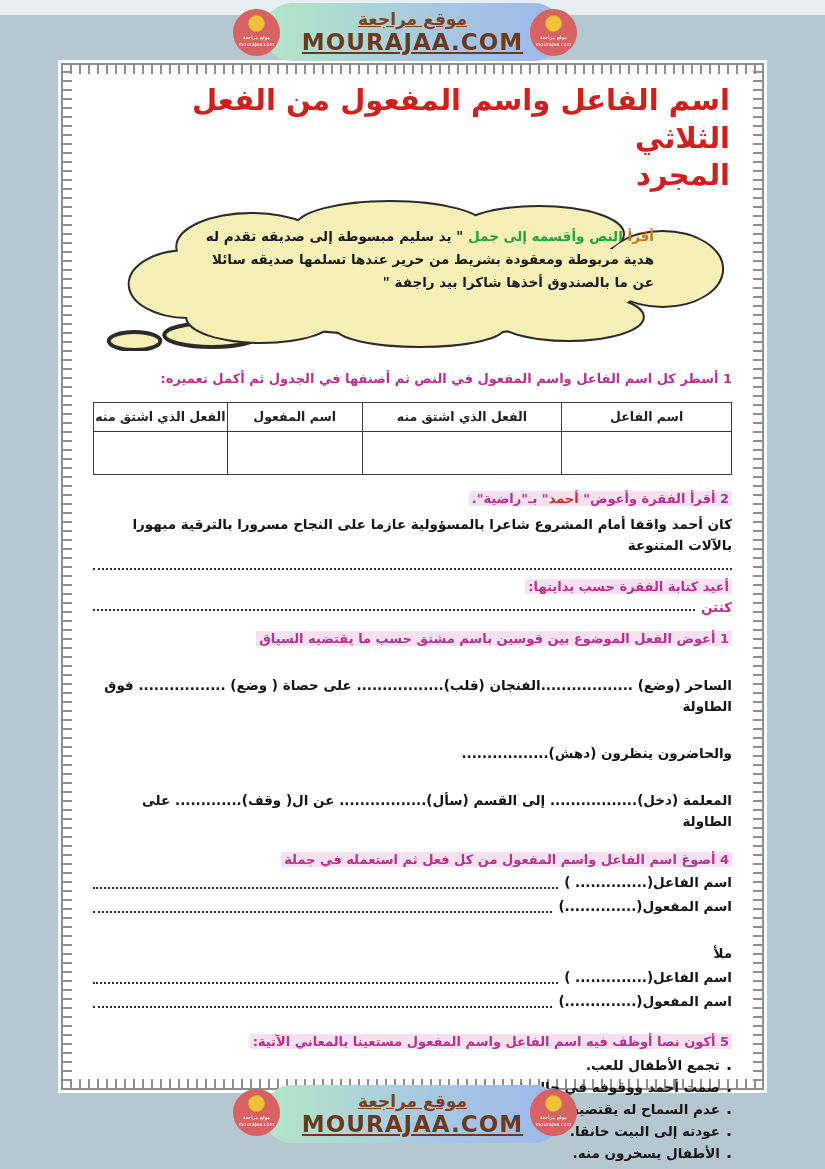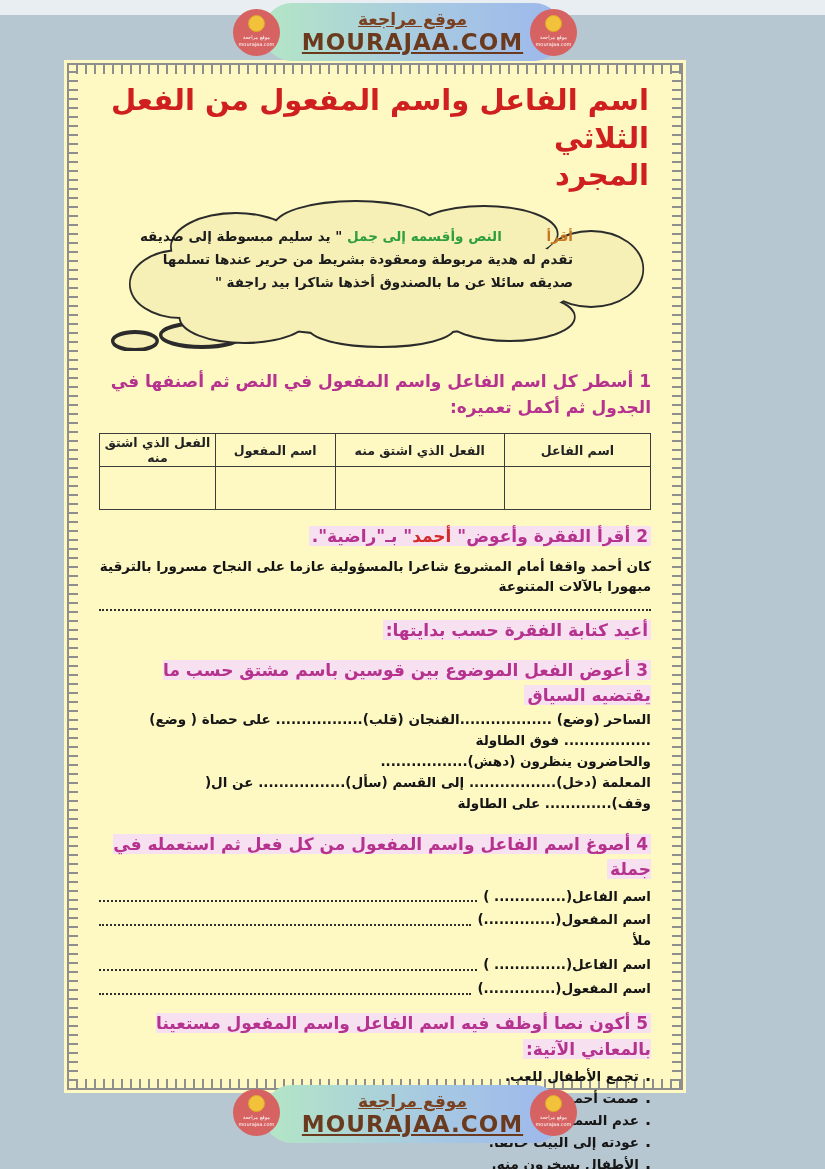--- a/index.html
+++ b/index.html
@@ -21,22 +21,22 @@
   .pill-domain{color:#6b3a1e;font-size:23px;font-weight:bold;text-decoration:underline;letter-spacing:1px;}
   .badge{
     position:absolute;width:47px;height:47px;border-radius:50%;
     background:#d66262;display:flex;flex-direction:column;align-items:center;
     z-index:6;
   }
   .badge-dot{width:15px;height:15px;border-radius:50%;background:#f2c23a;margin-top:6px;border:1px solid #e0a92a;}
   .badge-txt{color:#ffffff;font-size:5px;line-height:1.4;text-align:center;margin-top:2px;}
   
   .sheet{
-    position:absolute;left:64px;top:60px;width:622px;height:1033px;
-    background:#fef9c3;z-index:1;
+    position:absolute;left:58px;top:60px;width:709px;height:1033px;
+    background:#ffffff;z-index:1;
   }
   .mb{position:absolute;}
   .mb-top{top:3px;left:3px;right:3px;height:11px;
     background-image:linear-gradient(#8e8e8e 0 2px,transparent 2px),
       repeating-linear-gradient(90deg,#8e8e8e 0 2px,transparent 2px 9px);}
   .mb-bottom{bottom:3px;left:3px;right:3px;height:11px;
     background-image:linear-gradient(to top,#8e8e8e 0 2px,transparent 2px),
       repeating-linear-gradient(90deg,#8e8e8e 0 2px,transparent 2px 9px);}
   .mb-left{left:3px;top:3px;bottom:3px;width:11px;
     background-image:linear-gradient(90deg,#8e8e8e 0 2px,transparent 2px),
@@ -46,40 +46,40 @@
       repeating-linear-gradient(0deg,#8e8e8e 0 2px,transparent 2px 9px);}
   .content{position:absolute;left:35px;right:35px;top:16px;bottom:16px;direction:rtl;text-align:right;}
   
   .title{color:#cf1f1f;font-weight:bold;font-size:29px;line-height:1.3;margin:6px 2px 0 2px;}
   .cloud-wrap{position:relative;height:152px;margin-top:4px;}
   .cloud-svg{position:absolute;inset:0;width:100%;height:100%;}
   .cloud-text{
     position:absolute;top:26px;right:78px;width:455px;
     font-size:13.5px;font-weight:bold;line-height:1.7;color:#1c1c1c;text-align:right;
   }
-  .cl-orange{color:#c8761f;margin-left:40px;}
+  .cl-orange{color:#c8761f;}
   .cl-green{color:#2f9e3e;text-align:right;}
-  .exh{color:#b6328f;font-weight:bold;font-size:17px;line-height:1.5;}
+  .exh{color:#b6328f;font-weight:bold;font-size:13px;line-height:1.5;}
   .hl{background:#f7e0ef;padding:0 3px;}
   .red-word{color:#d42a2a;text-align:right;}
-  .bodytxt{color:#151515;font-weight:bold;font-size:13.5px;line-height:1.55;}
+  .bodytxt{color:#151515;font-weight:bold;font-size:13.5px;line-height:1.55;margin-top:26px;}
   table.wtable{width:100%;border-collapse:collapse;margin-top:13px;}
   table.wtable td{border:1.6px solid #3c3c3c;text-align:center;
     font-size:12.5px;font-weight:bold;color:#222;height:26px;}
   table.wtable tr.empty td{height:40px;}
   .dotrow{border-bottom:2.6px dotted #2e2e2e;height:9px;margin:3px 0 7px 0;}
   .fillrow{display:flex;align-items:flex-end;margin-top:3px;}
   .fillrow .lbl{white-space:nowrap;}
   .dotfill{flex:1;border-bottom:2.6px dotted #2e2e2e;margin:0 6px 4px 0;}
   .starter{color:#b6328f;font-weight:bold;font-size:13.5px;}
   .bullets{margin-top:4px;}
   .bitem{display:flex;gap:6px;align-items:baseline;color:#151515;
     font-weight:bold;font-size:13.5px;line-height:1.62;}
   .bdot{font-size:16px;line-height:1;}
-  .mt18{margin-top:18px;} .mt14{margin-top:14px;} .mt12{margin-top:12px;} .mt6{margin-top:6px;}
+  .mt18{margin-top:18px;} .mt14{margin-top:14px;} .mt12{margin-top:20px;} .mt6{margin-top:6px;}
 </style>
 </head>
 <body>
 
 <div class="top-strip"></div>
 
 <div class="pill" style="top:3px;">
   <div class="pill-ar">موقع مراجعة</div>
   <div class="pill-domain">MOURAJAA.COM</div>
 </div>
@@ -169,23 +169,27 @@
 
     <div class="exh mt14">
       <span class="hl"><span>2 أقرأ الفقرة وأعوض" </span><span class="red-word">أحمد</span><span>" بـ"راضية".</span></span>
     </div>
     <div class="bodytxt mt6">كان أحمد واقفا أمام المشروع شاعرا بالمسؤولية عازما على النجاح مسرورا بالترقية مبهورا بالآلات المتنوعة</div>
     <div class="dotrow"></div>
 
     <div class="exh">
       <span class="hl">أعيد كتابة الفقرة حسب بدايتها:</span>
     </div>
+    <div class="fillrow">
+      <span class="starter lbl">كنتن</span>
+      <span class="dotfill"></span>
+    </div>
 
     <div class="exh mt14">
-      <span class="hl">3 أعوض الفعل الموضوع بين قوسين باسم مشتق حسب ما يقتضيه السياق</span>
+      <span class="hl">1 أعوض الفعل الموضوع بين قوسين باسم مشتق حسب ما يقتضيه السياق</span>
     </div>
     <div class="bodytxt">الساحر (وضع) ..................الفنجان (قلب)................. على حصاة ( وضع) ................. فوق الطاولة</div>
     <div class="bodytxt">والحاضرون ينظرون (دهش).................</div>
     <div class="bodytxt">المعلمة (دخل)................. إلى القسم (سأل)................. عن ال( وقف)............. على الطاولة</div>
 
     <div class="exh mt18">
       <span class="hl">4 أصوغ اسم الفاعل واسم المفعول من كل فعل ثم استعمله في جملة</span>
     </div>
     <div class="fillrow bodytxt">
       <span class="lbl">اسم الفاعل(.............. )</span>

